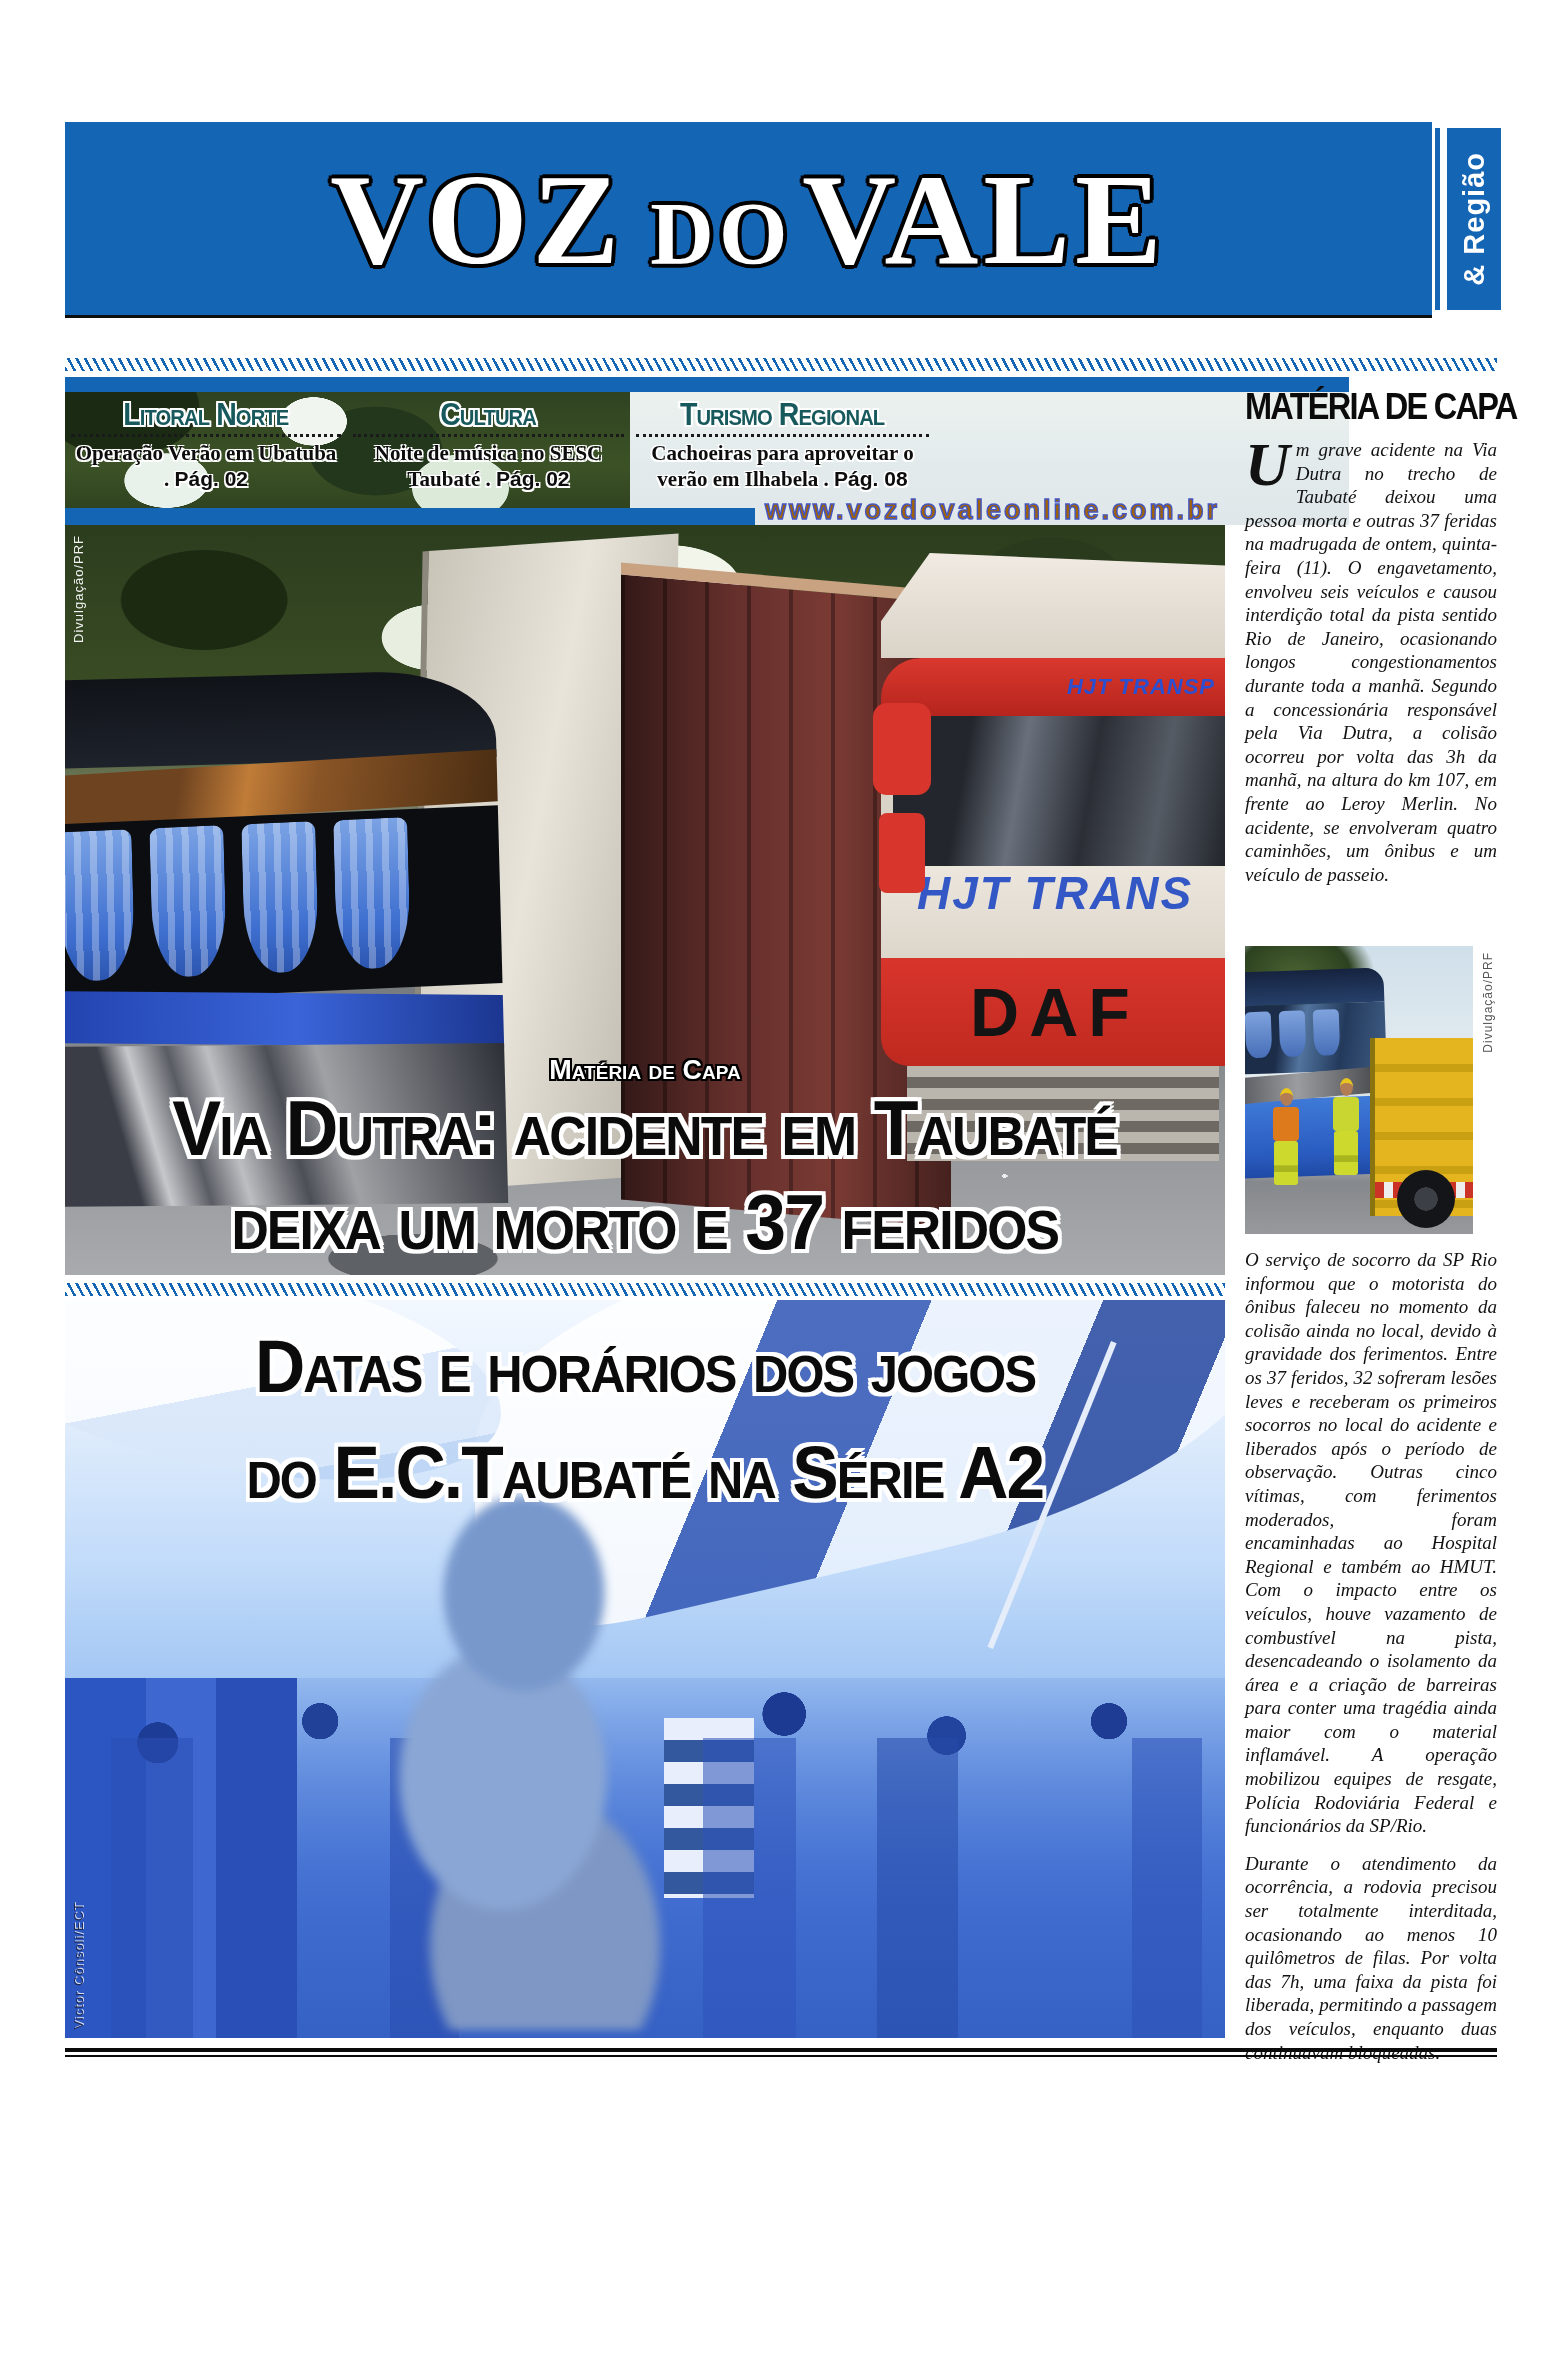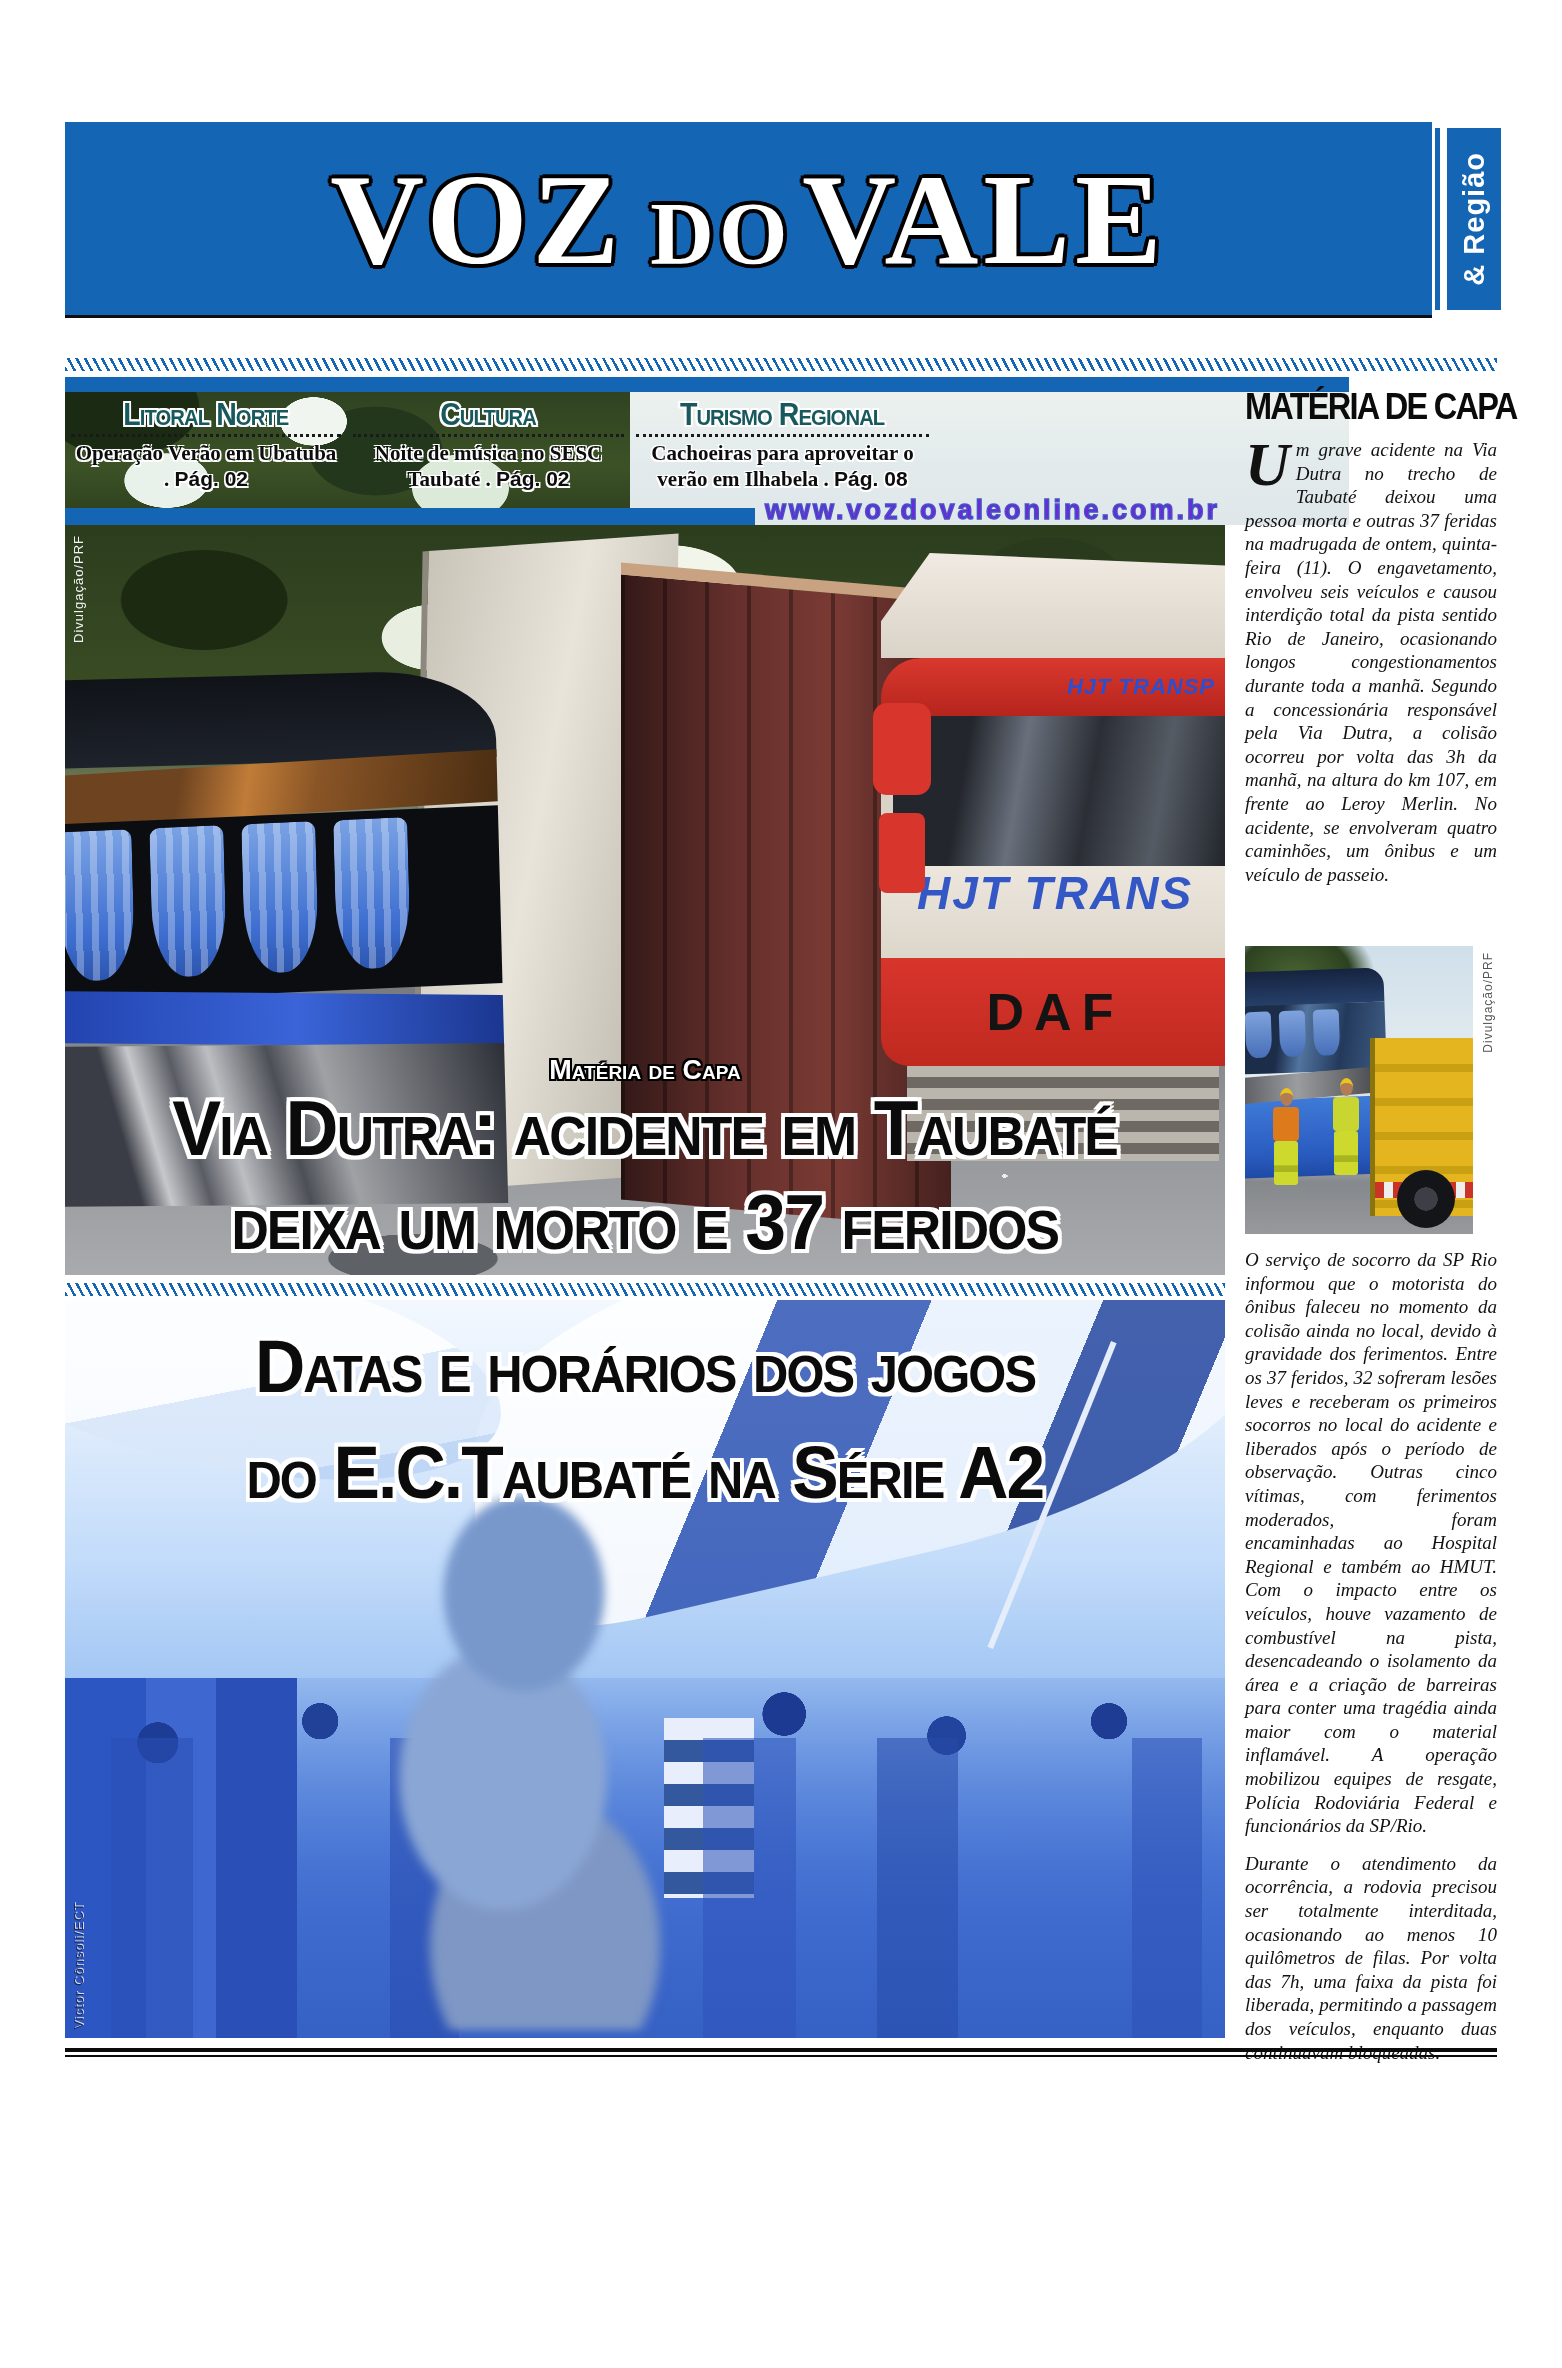--- a/index.html
+++ b/index.html
@@ -59,21 +59,21 @@
   .teaser-title{display:inline-block;font-weight:900;font-size:31px;line-height:34px;
       font-variant:small-caps;letter-spacing:-1px;transform:scaleX(.92);color:#17595c;
       text-shadow:2px 2px 0 #fff,-2px -2px 0 #fff,2px -2px 0 #fff,-2px 2px 0 #fff,
                   0 2px 0 #fff,2px 0 0 #fff,0 -2px 0 #fff,-2px 0 0 #fff;}
   .teaser-rule{height:0;border-bottom:3px dotted #1a1a1a;margin:2px 6px 4px;}
   .teaser-text{font-family:"Liberation Serif",serif;font-weight:700;font-size:21px;line-height:25px;
       color:#0d0d0d;padding:0 10px;
       text-shadow:1.5px 1.5px 0 #fff,-1.5px -1.5px 0 #fff,1.5px -1.5px 0 #fff,-1.5px 1.5px 0 #fff;}
   .teaser-page{font-family:"Liberation Sans",sans-serif;font-weight:800;font-size:21px;}
   .website{position:absolute;left:700px;bottom:-1px;width:455px;text-align:right;
-      font-weight:700;font-size:27px;letter-spacing:3px;color:#6d28d9;
+      font-weight:700;font-size:27px;letter-spacing:3px;color:#a16207;
       -webkit-text-stroke:1.4px #4355c2;}
 
   
   .main-photo{position:absolute;left:65px;top:525px;width:1160px;height:750px;overflow:hidden;
       background:linear-gradient(180deg,#44552e 0,#2e4020 120px,#56663c 210px,#7e8372 300px,
                  #8b8e90 420px,#9a9da0 560px,#aaacae 750px);}
   .mp-foliage{position:absolute;left:0;top:0;width:100%;height:250px;
       background:
         radial-gradient(90px 55px at 32% 45%,#e9efe0 0 60%,transparent 61%),
         radial-gradient(120px 70px at 52% 25%,#f2f5ea 0 60%,transparent 61%),
@@ -126,21 +126,21 @@
   .visor-text{color:#2a4fd0;font-style:italic;font-weight:800;font-size:22px;letter-spacing:1px;}
   .truck-wind{height:150px;border-left:12px solid #d9d2c7;
       background:linear-gradient(100deg,#23262c 0 22%,#69707c 38%,#2b2e35 58%,#555b64 78%,#1f2228 100%);}
   .truck-mirror{position:absolute;left:-8px;top:150px;width:58px;height:92px;background:#d8352c;
       border-radius:14px;box-shadow:0 104px 0 -6px #d8352c;}
   .truck-hood{height:92px;background:linear-gradient(180deg,#ece6dd,#ddd6cb);
       display:flex;align-items:flex-start;justify-content:center;}
   .hood-text{color:#3457c6;font-style:italic;font-weight:800;font-size:46px;letter-spacing:2px;}
   .truck-grille-red{height:108px;background:linear-gradient(180deg,#d8352c,#bf291f);
       border-radius:0 0 0 28px;display:flex;align-items:center;justify-content:center;}
-  .grille-text{color:#141414;font-weight:800;font-size:52px;letter-spacing:10px;}
+  .grille-text{color:#141414;font-weight:800;font-size:68px;letter-spacing:10px;}
   .truck-slats{height:95px;margin:0 10px 0 26px;
       background:repeating-linear-gradient(180deg,#bab5ad 0 11px,#6e6a63 11px 22px);}
   
   .photo-credit-v{position:absolute;left:6px;top:10px;writing-mode:vertical-rl;transform:rotate(180deg);
       font-size:13px;color:#f4f4f4;letter-spacing:1px;}
   .kicker{position:absolute;left:0;top:530px;width:100%;text-align:center;
       font-variant:small-caps;font-weight:800;font-size:27px;color:#fff;
       text-shadow:2px 2px 0 #000,-2px -2px 0 #000,2px -2px 0 #000,-2px 2px 0 #000,
                   0 2px 0 #000,2px 0 0 #000,0 -2px 0 #000,-2px 0 0 #000;}
   .headline{position:absolute;left:0;width:100%;text-align:center;color:#0b0b0b;

